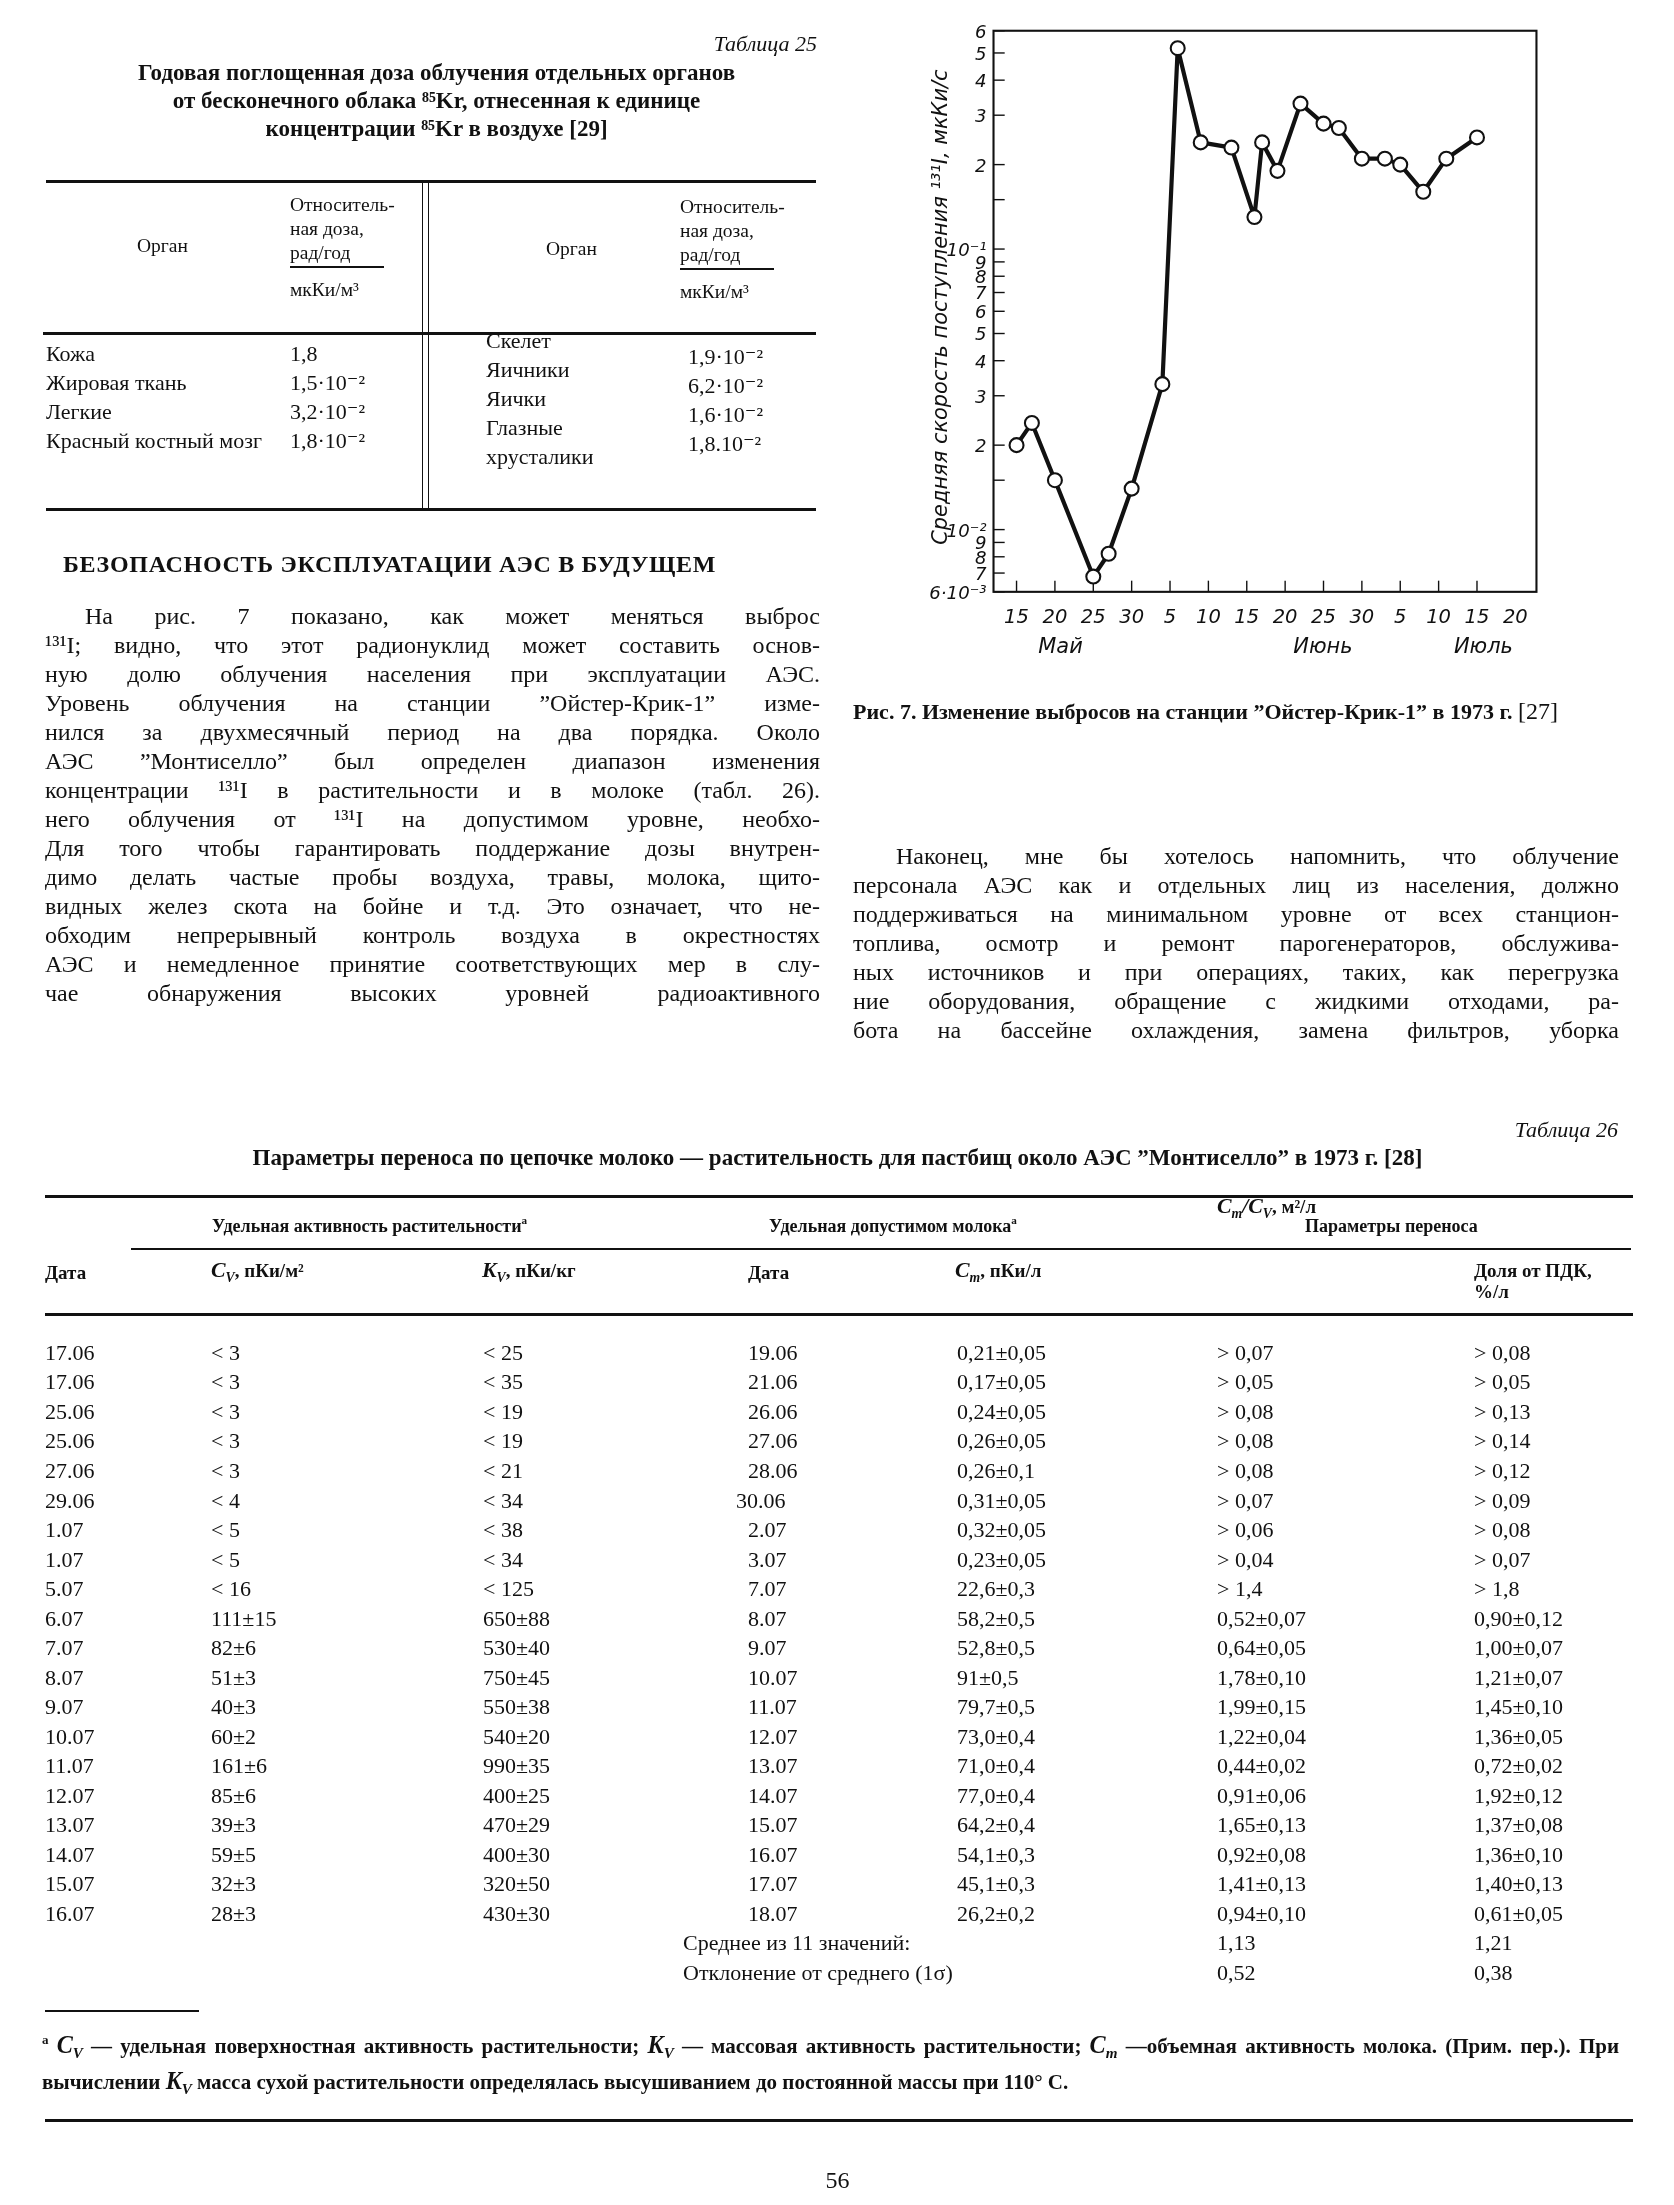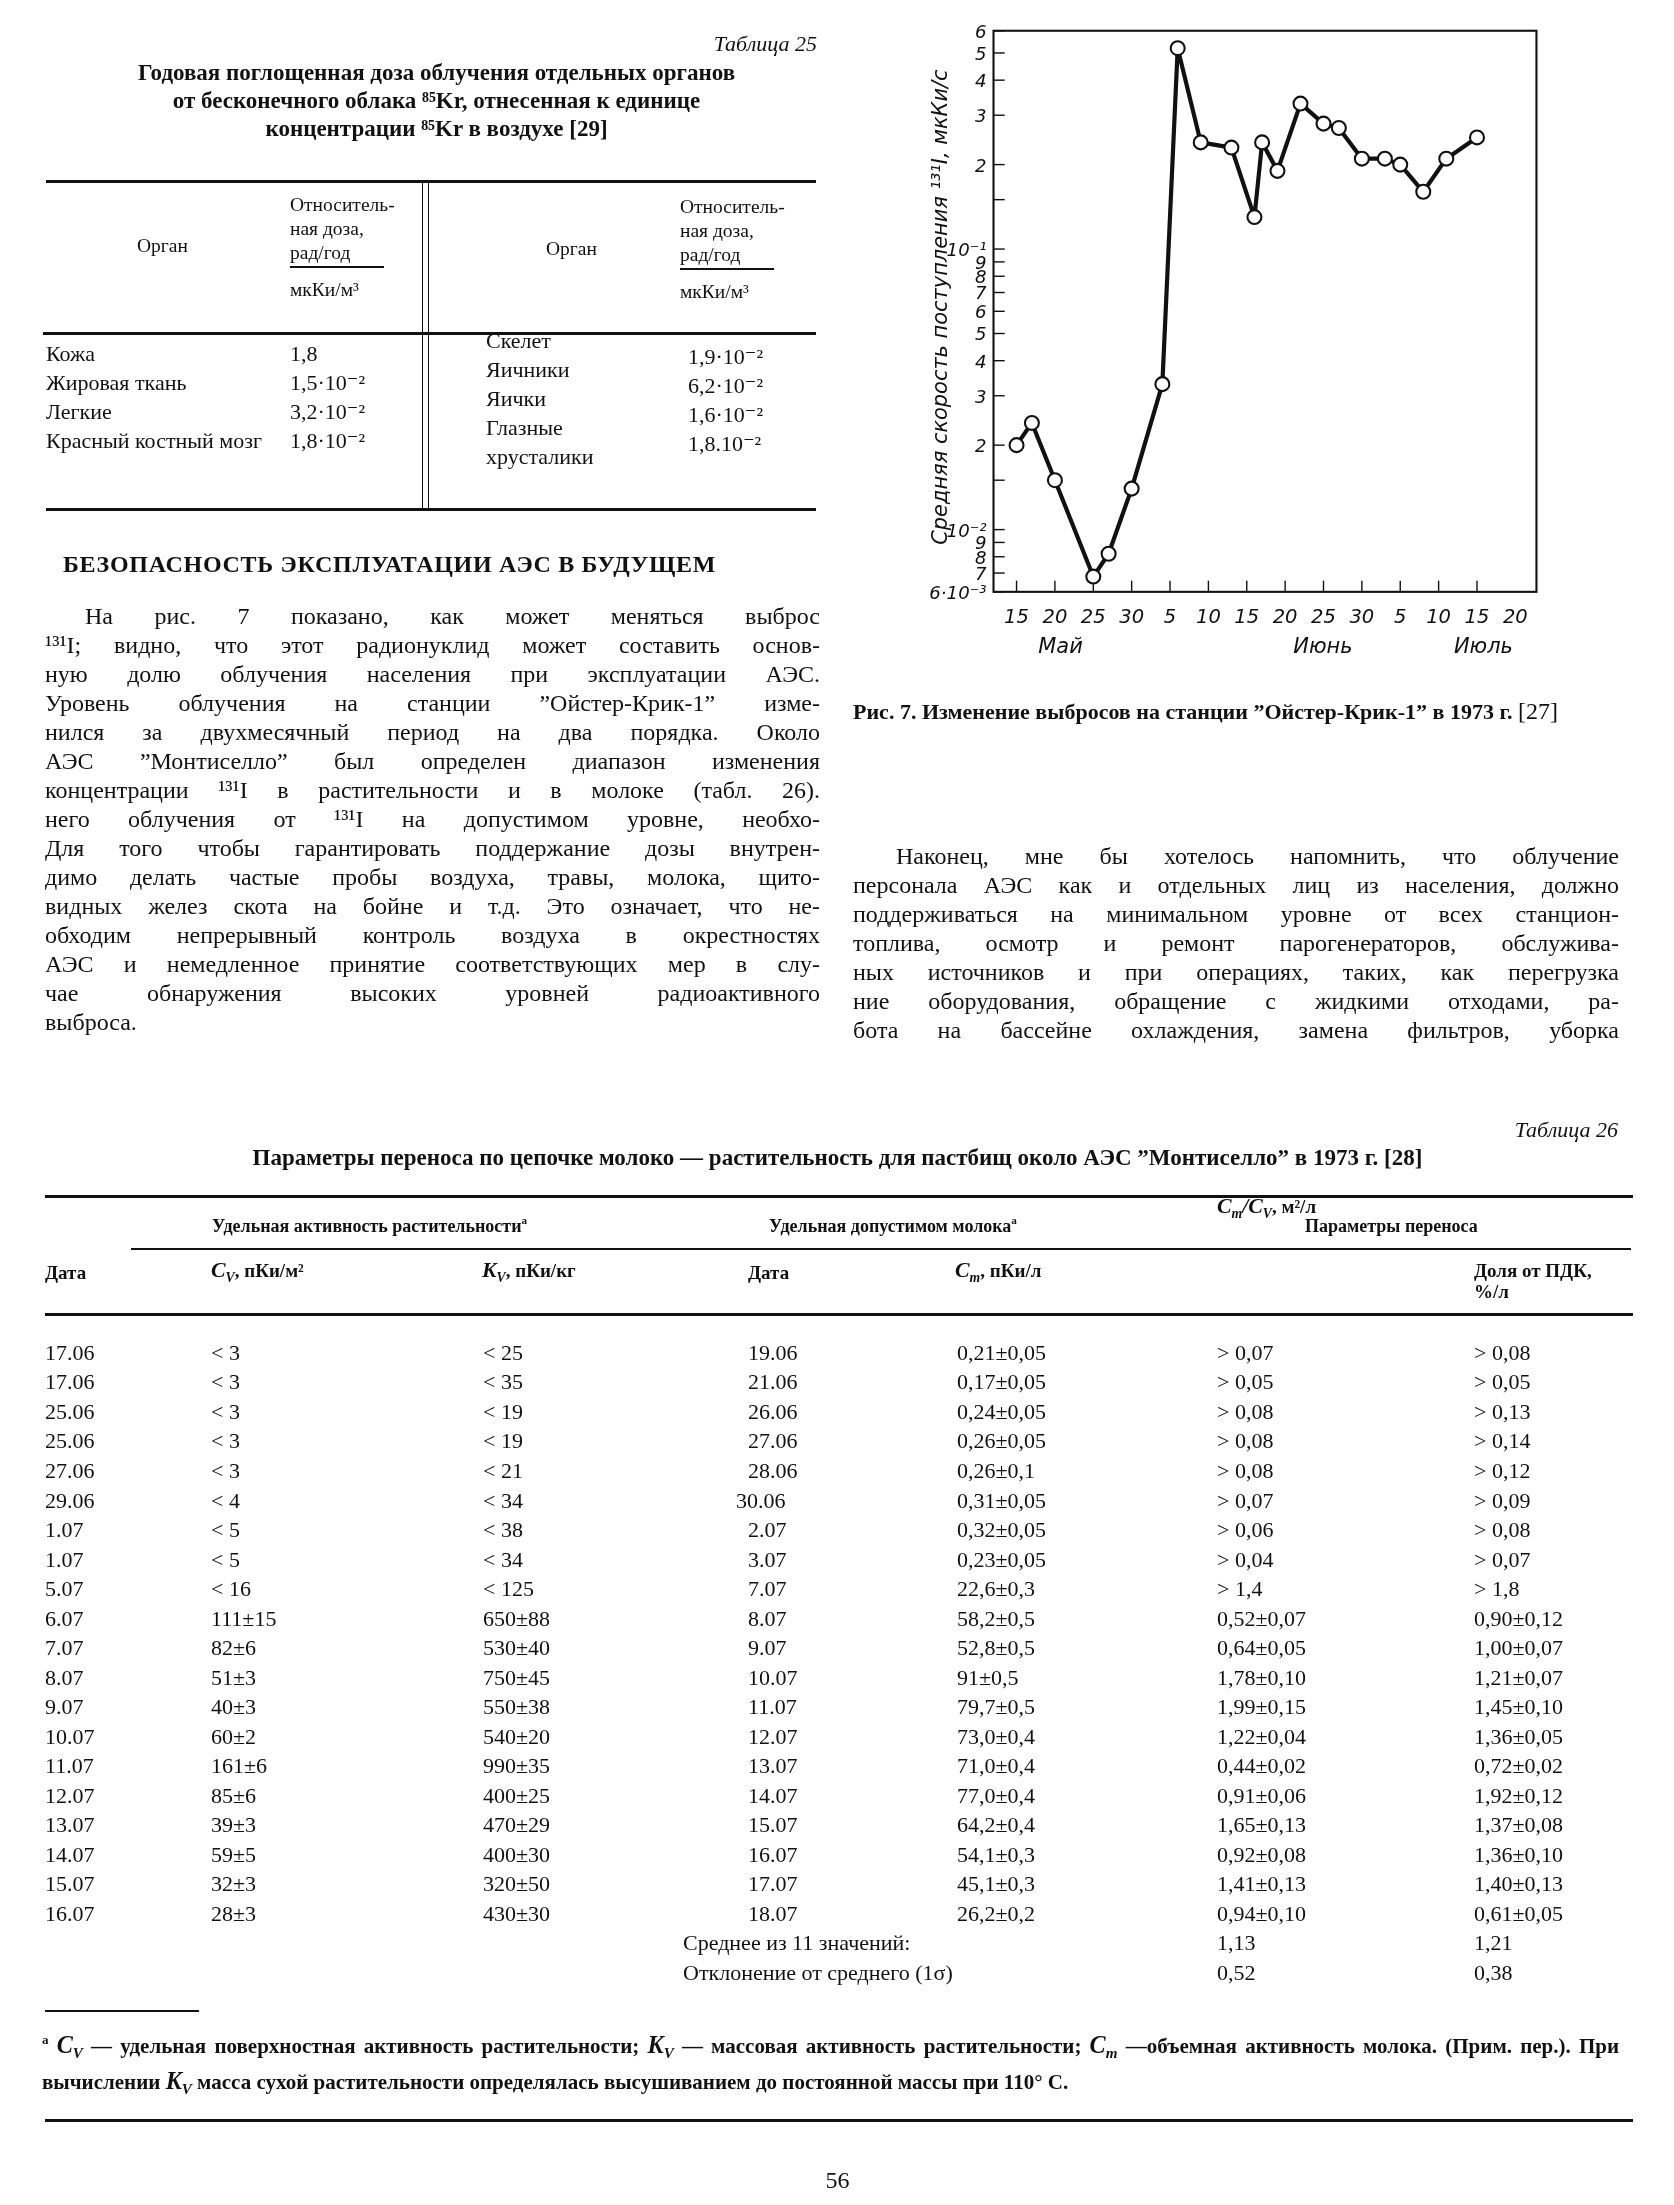--- a/index.html
+++ b/index.html
@@ -111,21 +111,20 @@
   <span class="line">нился за двухмесячный период на два порядка. Около</span>
   <span class="line">АЭС ”Монтиселло” был определен диапазон изменения</span>
   <span class="line">концентрации ¹³¹I в растительности и в молоке (табл. 26).</span>
   <span class="line">него облучения от ¹³¹I на допустимом уровне, необхо-</span>
   <span class="line">Для того чтобы гарантировать поддержание дозы внутрен-</span>
   <span class="line">димо делать частые пробы воздуха, травы, молока, щито-</span>
   <span class="line">видных желез скота на бойне и т.д. Это означает, что не-</span>
   <span class="line">обходим непрерывный контроль воздуха в окрестностях</span>
   <span class="line">АЭС и немедленное принятие соответствующих мер в слу-</span>
   <span class="line">чае обнаружения высоких уровней радиоактивного</span>
-  <span class="line last">выброса.</span>
 </div>
 
 <svg class="abs" id="chart-svg" width="698" height="656" viewBox="1260 20 1000 940" xmlns="http://www.w3.org/2000/svg">
   <g id="chart-frame">
       <rect x="1424" y="44" width="778" height="804" fill="none" stroke="#111" stroke-width="3"></rect>
     </g>
   <g id="chart-yticks">
       <line x1="1424" y1="848" x2="1440" y2="848" stroke="#111" stroke-width="2"></line>
       <text x="1414" y="858" text-anchor="end" font-family="DejaVu Sans, sans-serif" font-style="italic" font-size="26" fill="#111">6·10⁻³</text>
       <line x1="1424" y1="821.0873905684936" x2="1440" y2="821.0873905684936" stroke="#111" stroke-width="2"></line>

